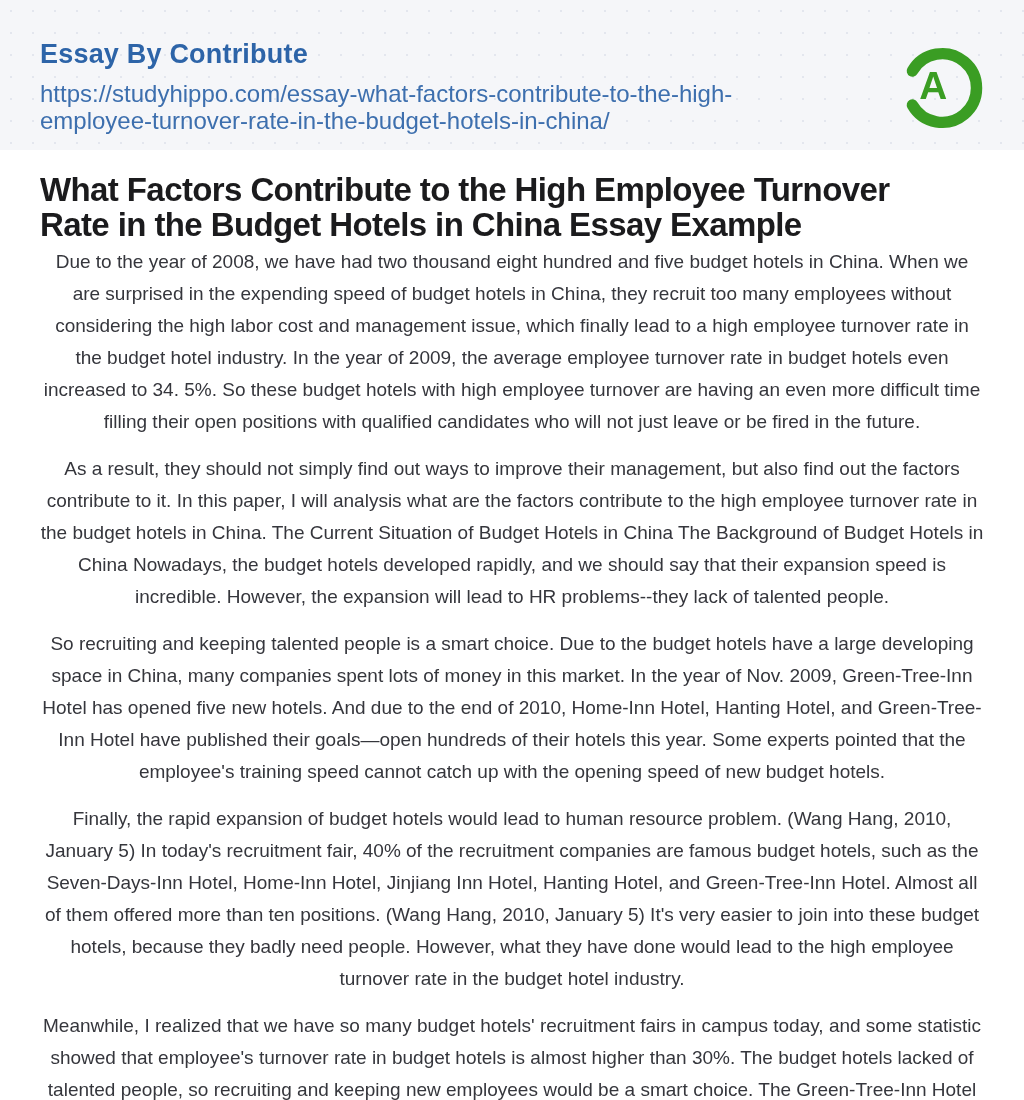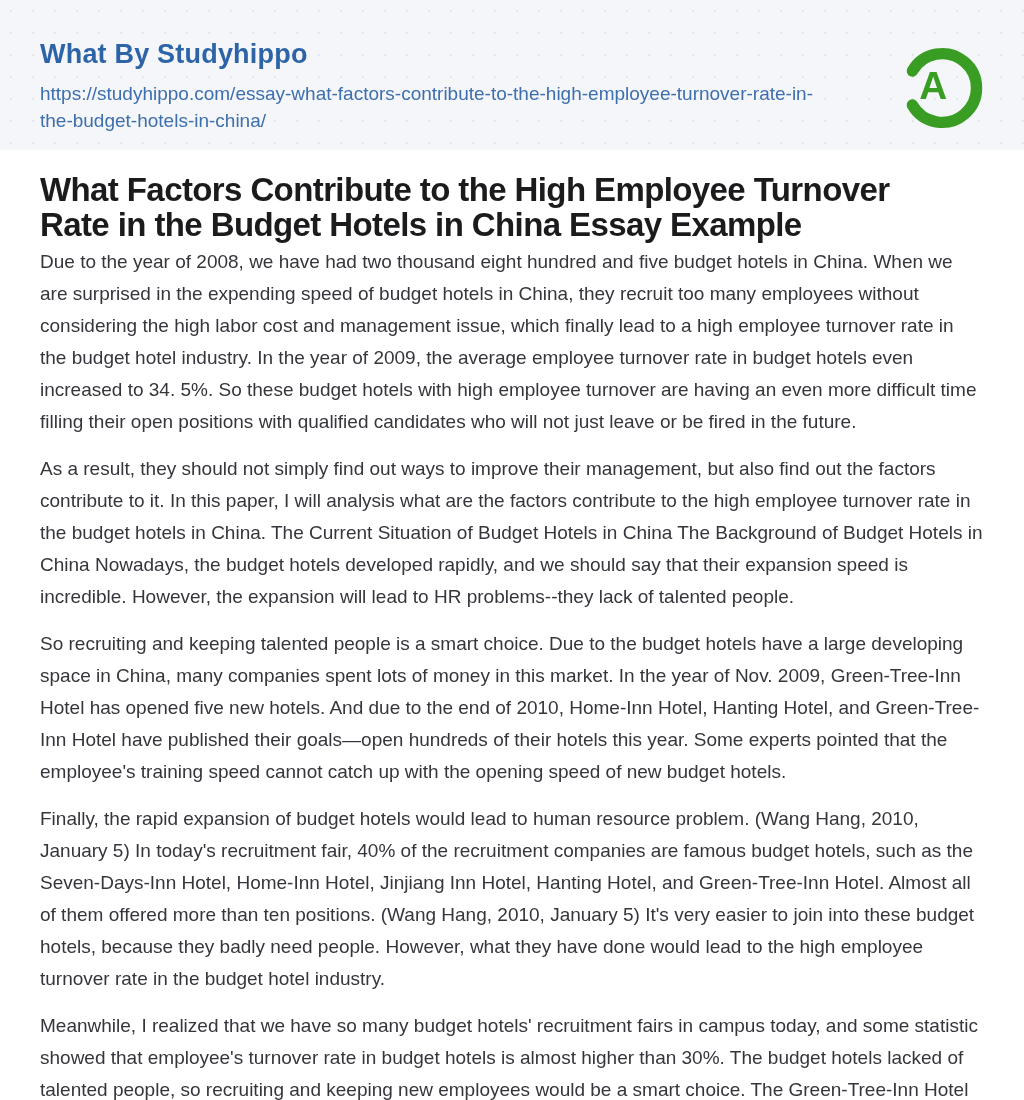--- a/index.html
+++ b/index.html
@@ -37,21 +37,21 @@
     color: #2d64a8;
     font-size: 27px;
     font-weight: 700;
     letter-spacing: 0.2px;
     margin: 6px 0 10px 0;
     line-height: 1.1;
   }
   .source-url {
     display: block;
     color: #3d6fae;
-    font-size: 19px;
+    font-size: 24px;
     font-weight: 500;
     line-height: 27px;
     text-decoration: none;
     max-width: 790px;
     overflow-wrap: break-word;
     word-break: break-word;
   }
   .logo-wrap {
     flex: 0 0 auto;
     margin-top: 2px;
@@ -70,30 +70,31 @@
     font-weight: 800;
     letter-spacing: -0.6px;
   }
   .essay-body p {
     margin: 0 0 15px 0;
     max-width: 945px;
     color: #35363c;
     font-size: 19px;
     line-height: 32px;
     font-weight: 400;
+    text-align: center;
   }
 </style>
 </head>
 <body>
 
 <div class="page">
 
   <header class="site-header">
     <div class="header-left">
-      <div class="site-title">What By Studyhippo</div>
+      <div class="site-title">Essay By Contribute</div>
       <a class="source-url" href="#">https://studyhippo.com/essay-what-factors-contribute-to-the-high-employee-turnover-rate-in-the-budget-hotels-in-china/</a>
     </div>
     <div class="logo-wrap">
       <svg width="88" height="104" viewBox="0 0 100 100" aria-hidden="true">
 
         <path d="M 16.4 30.6 A 39 39 0 1 1 16.4 69.4" fill="none" stroke="#3a9d23" stroke-width="13" stroke-linecap="round"></path>
         <text x="40" y="63" text-anchor="middle" font-family="Liberation Sans, DejaVu Sans, sans-serif" font-size="44" font-weight="700" fill="#3a9d23">A</text>
       </svg>
     </div>
   </header>

